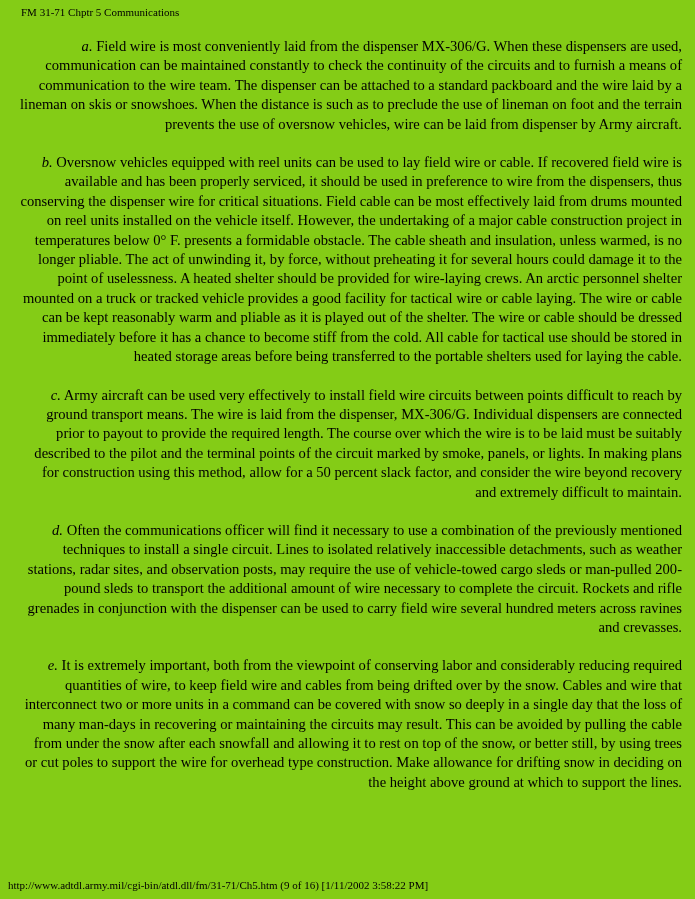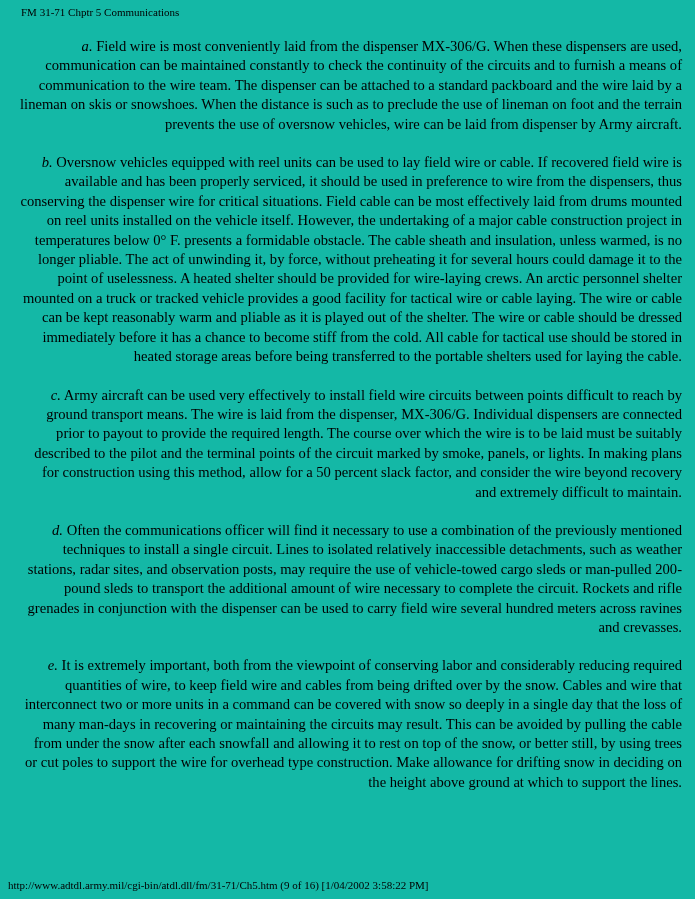--- a/index.html
+++ b/index.html
@@ -4,21 +4,21 @@
 <style>
   html, body {
     margin: 0;
     padding: 0;
     background: #ffffff;
   }
   .page {
     position: relative;
     width: 695px;
     height: 899px;
-    background: #14b8a6;
+    background: #84cc16;
     color: #000000;
     font-family: "Liberation Serif", "DejaVu Serif", serif;
     box-sizing: border-box;
     overflow: hidden;
   }
   .doc-header {
     position: absolute;
     top: 6px;
     left: 21px;
     font-size: 11px;
@@ -64,15 +64,15 @@
     <p><span class="para-label">b.</span><span> Oversnow vehicles equipped with reel units can be used to lay field wire or cable. If recovered field wire is available and has been properly serviced, it should be used in preference to wire from the dispensers, thus conserving the dispenser wire for critical situations. Field cable can be most effectively laid from drums mounted on reel units installed on the vehicle itself. However, the undertaking of a major cable construction project in temperatures below 0° F. presents a formidable obstacle. The cable sheath and insulation, unless warmed, is no longer pliable. The act of unwinding it, by force, without preheating it for several hours could damage it to the point of uselessness. A heated shelter should be provided for wire-laying crews. An arctic personnel shelter mounted on a truck or tracked vehicle provides a good facility for tactical wire or cable laying. The wire or cable can be kept reasonably warm and pliable as it is played out of the shelter. The wire or cable should be dressed immediately before it has a chance to become stiff from the cold. All cable for tactical use should be stored in heated storage areas before being transferred to the portable shelters used for laying the cable.</span></p>
 
     <p><span class="para-label">c.</span><span> Army aircraft can be used very effectively to install field wire circuits between points difficult to reach by ground transport means. The wire is laid from the dispenser, MX-306/G. Individual dispensers are connected prior to payout to provide the required length. The course over which the wire is to be laid must be suitably described to the pilot and the terminal points of the circuit marked by smoke, panels, or lights. In making plans for construction using this method, allow for a 50 percent slack factor, and consider the wire beyond recovery and extremely difficult to maintain.</span></p>
 
     <p><span class="para-label">d.</span><span> Often the communications officer will find it necessary to use a combination of the previously mentioned techniques to install a single circuit. Lines to isolated relatively inaccessible detachments, such as weather stations, radar sites, and observation posts, may require the use of vehicle-towed cargo sleds or man-pulled 200-pound sleds to transport the additional amount of wire necessary to complete the circuit. Rockets and rifle grenades in conjunction with the dispenser can be used to carry field wire several hundred meters across ravines and crevasses.</span></p>
 
     <p><span class="para-label">e.</span><span> It is extremely important, both from the viewpoint of conserving labor and considerably reducing required quantities of wire, to keep field wire and cables from being drifted over by the snow. Cables and wire that interconnect two or more units in a command can be covered with snow so deeply in a single day that the loss of many man-days in recovering or maintaining the circuits may result. This can be avoided by pulling the cable from under the snow after each snowfall and allowing it to rest on top of the snow, or better still, by using trees or cut poles to support the wire for overhead type construction. Make allowance for drifting snow in deciding on the height above ground at which to support the lines.</span></p>
 
   </div>
 
-  <div class="doc-footer">http://www.adtdl.army.mil/cgi-bin/atdl.dll/fm/31-71/Ch5.htm (9 of 16) [1/04/2002 3:58:22 PM]</div>
+  <div class="doc-footer">http://www.adtdl.army.mil/cgi-bin/atdl.dll/fm/31-71/Ch5.htm (9 of 16) [1/11/2002 3:58:22 PM]</div>
 
 </div>
 
 </body></html>

